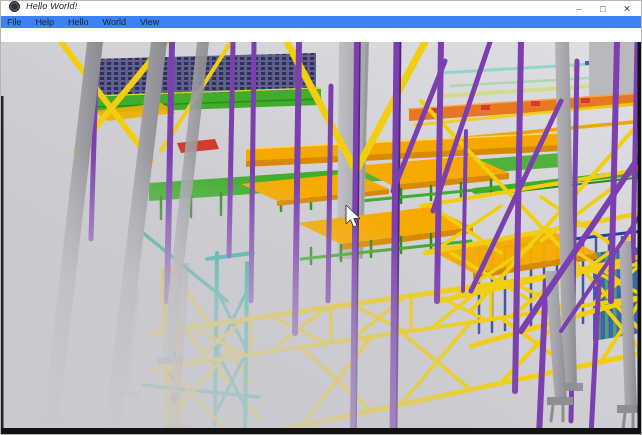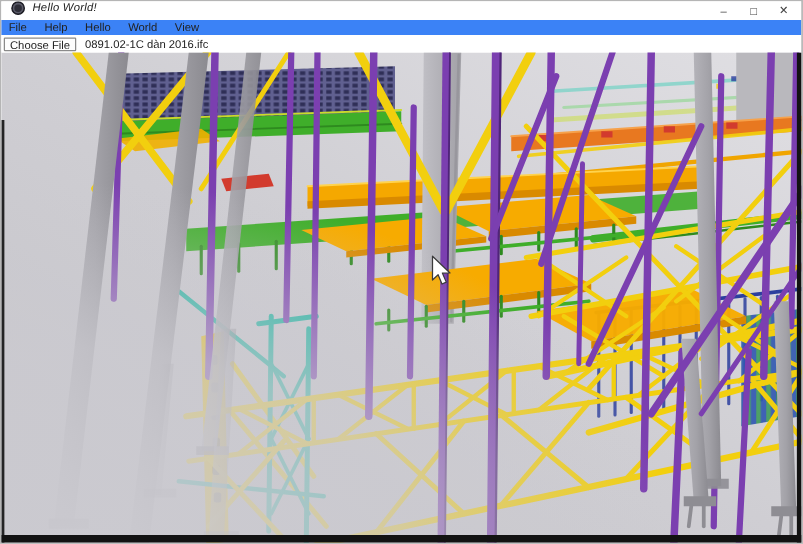--- a/index.html
+++ b/index.html
@@ -45,24 +45,20 @@
   </div>
 
   <div class="menubar">
     <span class="menu-item">File</span>
     <span class="menu-item">Help</span>
     <span class="menu-item">Hello</span>
     <span class="menu-item">World</span>
     <span class="menu-item">View</span>
   </div>
 
-  <div class="toolbar">
-    <button class="choose-file">Choose File</button>
-    <span class="file-name">0891.02-1C  dàn 2016.ifc</span>
-  </div>
 
   <div class="viewport">
   <svg width="642" height="394" viewBox="0 41 642 394">
     <defs>
       <linearGradient id="bgGrad" x1="1" y1="0" x2="0" y2="1">
         <stop offset="0" stop-color="#e0dfe3"></stop>
             <stop offset="0.5" stop-color="#cfced3"></stop>
             <stop offset="1" stop-color="#c4c3c8"></stop>
       </linearGradient>
       <linearGradient id="gcol" x1="0" y1="0" x2="1" y2="0">

